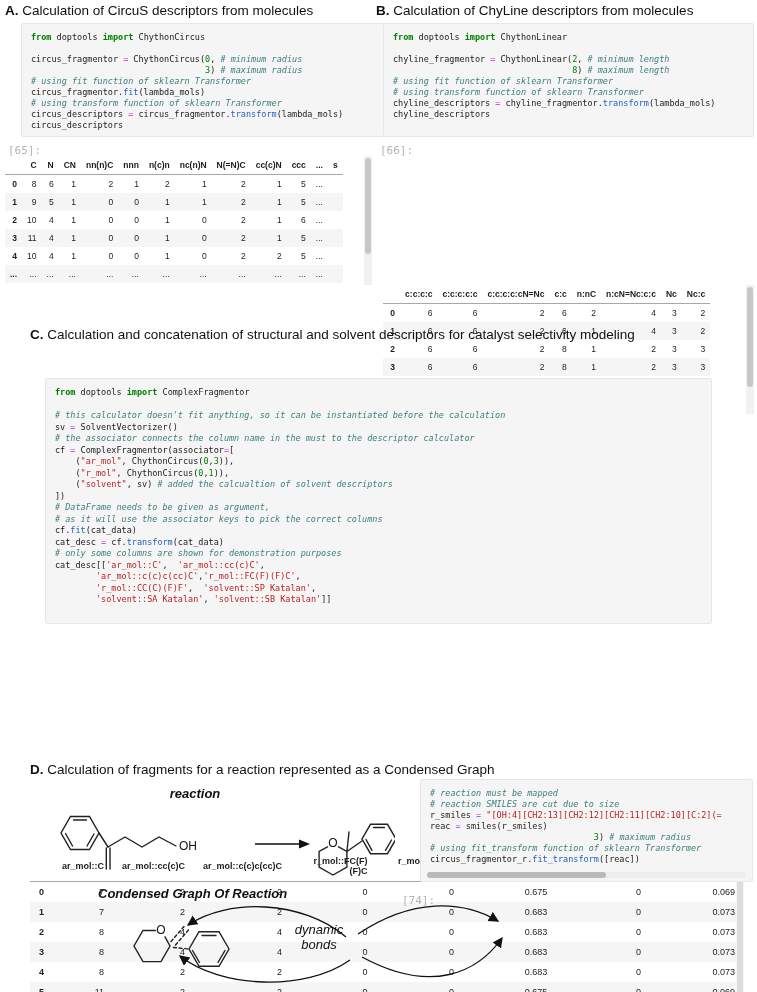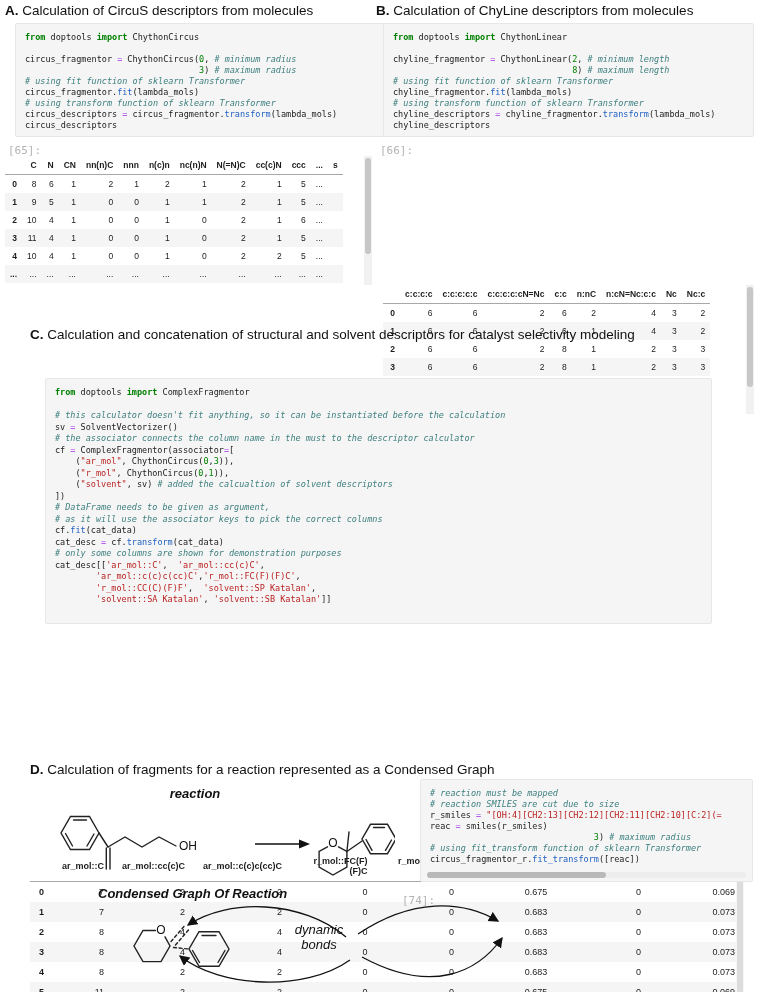--- a/index.html
+++ b/index.html
@@ -45,21 +45,21 @@
 
   svg .bond { stroke:#222; stroke-width:1.4; fill:none; stroke-linecap:round; }
   svg .dash { stroke-dasharray:3,2.6; }
   svg .atom { font-family:"Liberation Sans", sans-serif; font-size:12px; fill:#111; }
   svg .arc  { stroke:#111; stroke-width:1.3; fill:none; }
 </style>
 </head>
 <body>
 
 <div class="abs panel-title" style="left:5px; top:3px;"><span class="ltr">A.</span><span> Calculation of CircuS descriptors from molecules</span></div>
-<div class="abs code-cell" style="left:15px; top:23px; width:416px; height:114px;">
+<div class="abs code-cell" style="left:21px; top:23px; width:416px; height:114px;">
     <div class="code-line"><span class="tok-kw">from</span><span class="tok-pl"> doptools </span><span class="tok-kw">import</span><span class="tok-pl"> ChythonCircus</span></div>
     <div class="code-line">&nbsp;</div>
     <div class="code-line"><span class="tok-pl">circus_fragmentor </span><span class="tok-op">=</span><span class="tok-pl"> ChythonCircus(</span><span class="tok-num">0</span><span class="tok-pl">, </span><span class="tok-com"># minimum radius</span></div>
     <div class="code-line"><span class="tok-pl">                                  </span><span class="tok-num">3</span><span class="tok-pl">) </span><span class="tok-com"># maximum radius</span></div>
     <div class="code-line"><span class="tok-com"># using fit function of sklearn Transformer</span></div>
     <div class="code-line"><span class="tok-pl">circus_fragmentor.</span><span class="tok-fn">fit</span><span class="tok-pl">(lambda_mols)</span></div>
     <div class="code-line"><span class="tok-com"># using transform function of sklearn Transformer</span></div>
     <div class="code-line"><span class="tok-pl">circus_descriptors </span><span class="tok-op">=</span><span class="tok-pl"> circus_fragmentor.</span><span class="tok-fn">transform</span><span class="tok-pl">(lambda_mols)</span></div>
     <div class="code-line"><span class="tok-pl">circus_descriptors</span></div>
   </div>
@@ -183,21 +183,20 @@
     </div>
 </div>
 
 <div class="abs panel-title" style="left:368px; top:3px;margin-left:8px;"><span class="ltr">B.</span><span> Calculation of ChyLine descriptors from molecules</span></div>
 <div class="abs code-cell" style="left:383px; top:23px; width:371px; height:114px;">
     <div class="code-line"><span class="tok-kw">from</span><span class="tok-pl"> doptools </span><span class="tok-kw">import</span><span class="tok-pl"> ChythonLinear</span></div>
     <div class="code-line">&nbsp;</div>
     <div class="code-line"><span class="tok-pl">chyline_fragmentor </span><span class="tok-op">=</span><span class="tok-pl"> ChythonLinear(</span><span class="tok-num">2</span><span class="tok-pl">, </span><span class="tok-com"># minimum length</span></div>
     <div class="code-line"><span class="tok-pl">                                   </span><span class="tok-num">8</span><span class="tok-pl">) </span><span class="tok-com"># maximum length</span></div>
     <div class="code-line"><span class="tok-com"># using fit function of sklearn Transformer</span></div>
-    <div class="code-line"><span class="tok-pl">chyline_fragmentor.</span><span class="tok-fn">fit</span><span class="tok-pl">(lambda_mols)</span></div>
     <div class="code-line"><span class="tok-com"># using transform function of sklearn Transformer</span></div>
     <div class="code-line"><span class="tok-pl">chyline_descriptors </span><span class="tok-op">=</span><span class="tok-pl"> chyline_fragmentor.</span><span class="tok-fn">transform</span><span class="tok-pl">(lambda_mols)</span></div>
     <div class="code-line"><span class="tok-pl">chyline_descriptors</span></div>
   </div>
 <div class="abs out-label" style="left:380px; top:144px;">[66]:</div>
 <div class="abs twrap" style="left:383px; top:156px; width:371px; height:129px;">
   <div>
       <table class="df">
         <thead>
           <tr>

